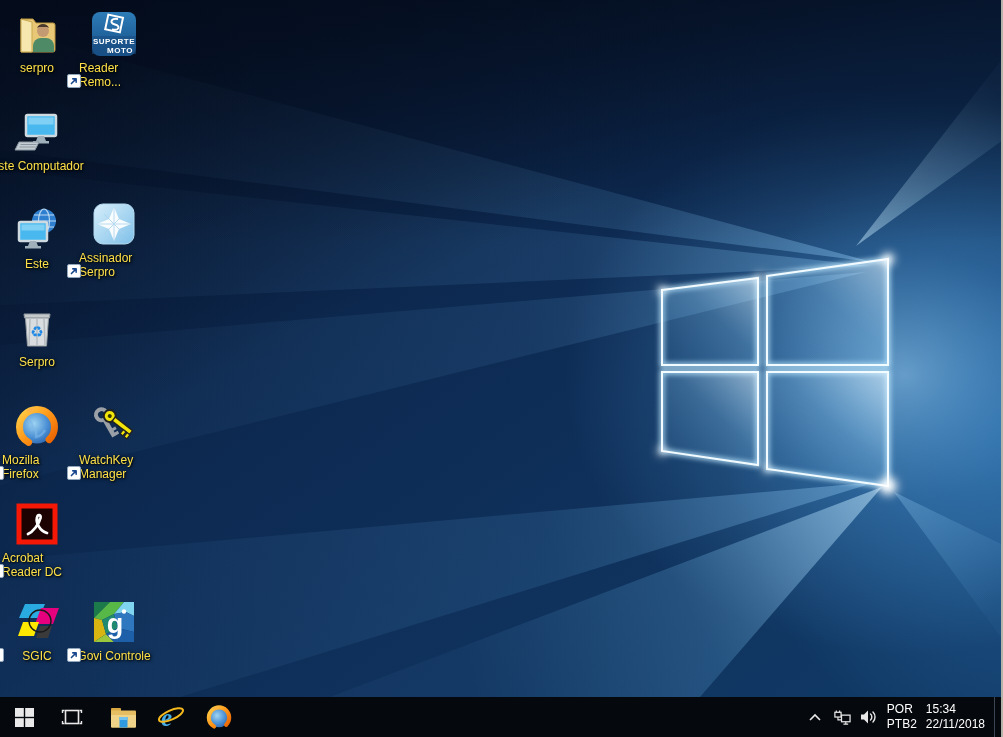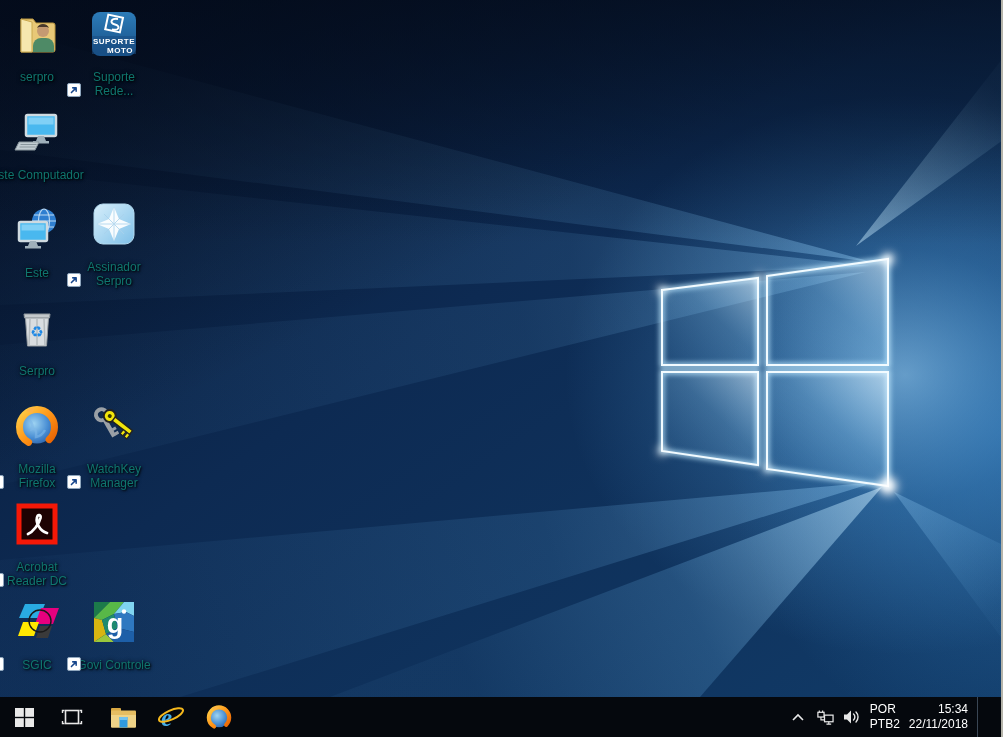--- a/index.html
+++ b/index.html
@@ -8,45 +8,45 @@
     background:#000;font-family:"Liberation Sans",sans-serif;
   }
   
   .desktop{position:absolute;left:0;top:0;right:0;bottom:40px;overflow:hidden;}
   .wall{position:absolute;left:0;top:0;width:1003px;height:697px;display:block;}
   
   .dicon{position:absolute;width:96px;display:flex;flex-direction:column;align-items:center;cursor:default;}
   .dicon .ic{width:48px;height:48px;position:relative;flex:0 0 auto;}
   .dicon .ic svg{display:block;width:48px;height:48px;}
   .dicon .lbl{
-    margin-top:12px;font-size:12px;line-height:14px;color:#0f766e;text-align:center;
+    margin-top:3px;font-size:12px;line-height:14px;color:#fde047;
     text-shadow:1px 1px 2px rgba(0,0,0,.95),0 0 4px rgba(0,0,0,.8);max-width:96px;
   }
   .w70 .lbl{max-width:70px;}
   .w74 .lbl{max-width:74px;}
   .sc{
     position:absolute;left:1px;bottom:1px;width:14px;height:14px;background:#fff;
     border:1px solid #8fa6bd;border-radius:2px;box-sizing:border-box;
   }
   .sc svg{display:block;width:100%;height:100%;}
   
   .taskbar{
     position:absolute;left:0;right:0;bottom:0;height:40px;background:#05080d;
     display:flex;align-items:stretch;z-index:5;
   }
   .tbtn{
     width:48px;height:40px;display:flex;align-items:center;justify-content:center;
     background:transparent;border:0;padding:0;margin:0;cursor:pointer;
   }
   .tbtn svg{display:block;}
   .tv-gap{margin-right:3px;}
-  .tray{margin-left:auto;display:flex;align-items:center;gap:9px;padding-right:19px;}
+  .tray{margin-left:auto;display:flex;align-items:center;gap:9px;padding-right:2px;}
   .trayicon{width:18px;height:17px;display:flex;align-items:center;justify-content:center;cursor:pointer;}
   .lang{display:flex;flex-direction:column;align-items:flex-start;font-size:12px;line-height:15px;color:#fff;cursor:pointer;}
-  .clock{display:flex;flex-direction:column;align-items:flex-end;font-size:12px;line-height:15px;color:#fff;cursor:pointer;text-align:right;}
+  .clock{display:flex;flex-direction:column;align-items:flex-start;font-size:12px;line-height:15px;color:#fff;cursor:pointer;text-align:right;}
   .showdesk{width:6px;height:40px;border-left:1px solid #3a4654;cursor:pointer;}
   
   .edge{position:absolute;top:0;right:0;width:2px;height:737px;background:#b5b4aa;z-index:9;}
 </style>
 </head>
 <body>
 
 <div class="desktop">
 
   <svg class="wall" viewBox="0 0 1003 697" aria-hidden="true">
@@ -290,21 +290,21 @@
         <rect x="2" y="26" width="44" height="18" fill="#1a4d82" opacity=".55"></rect>
         <text x="24" y="34" text-anchor="middle" font-size="8" font-weight="bold" fill="#fff" letter-spacing=".5">SUPORTE</text>
         <text x="30" y="43" text-anchor="middle" font-size="8" font-weight="bold" fill="#fff" letter-spacing=".5">MOTO</text>
       </svg>
     </span>
     <span class="sc">
       <svg viewBox="0 0 14 14">
           <path d="M4 10 L9.5 4.5 M9.5 4.5 h-4 M9.5 4.5 v4" stroke="#17468c" stroke-width="1.8" fill="none" stroke-linecap="round"></path>
         </svg>
     </span>
-    <span class="lbl">Suporte Rede...</span>
+    <span class="lbl">Reader Remo...</span>
   </div>
 
 
   <div class="dicon w70" style="left:66px;top:200px">
     <span class="ic">
       <svg viewBox="0 0 48 48">
         <defs>
           <linearGradient id="asg" x1="0" y1="0" x2="1" y2="1">
             <stop offset="0" stop-color="#d6eefb"></stop>
               <stop offset="1" stop-color="#7fc0e8"></stop>

